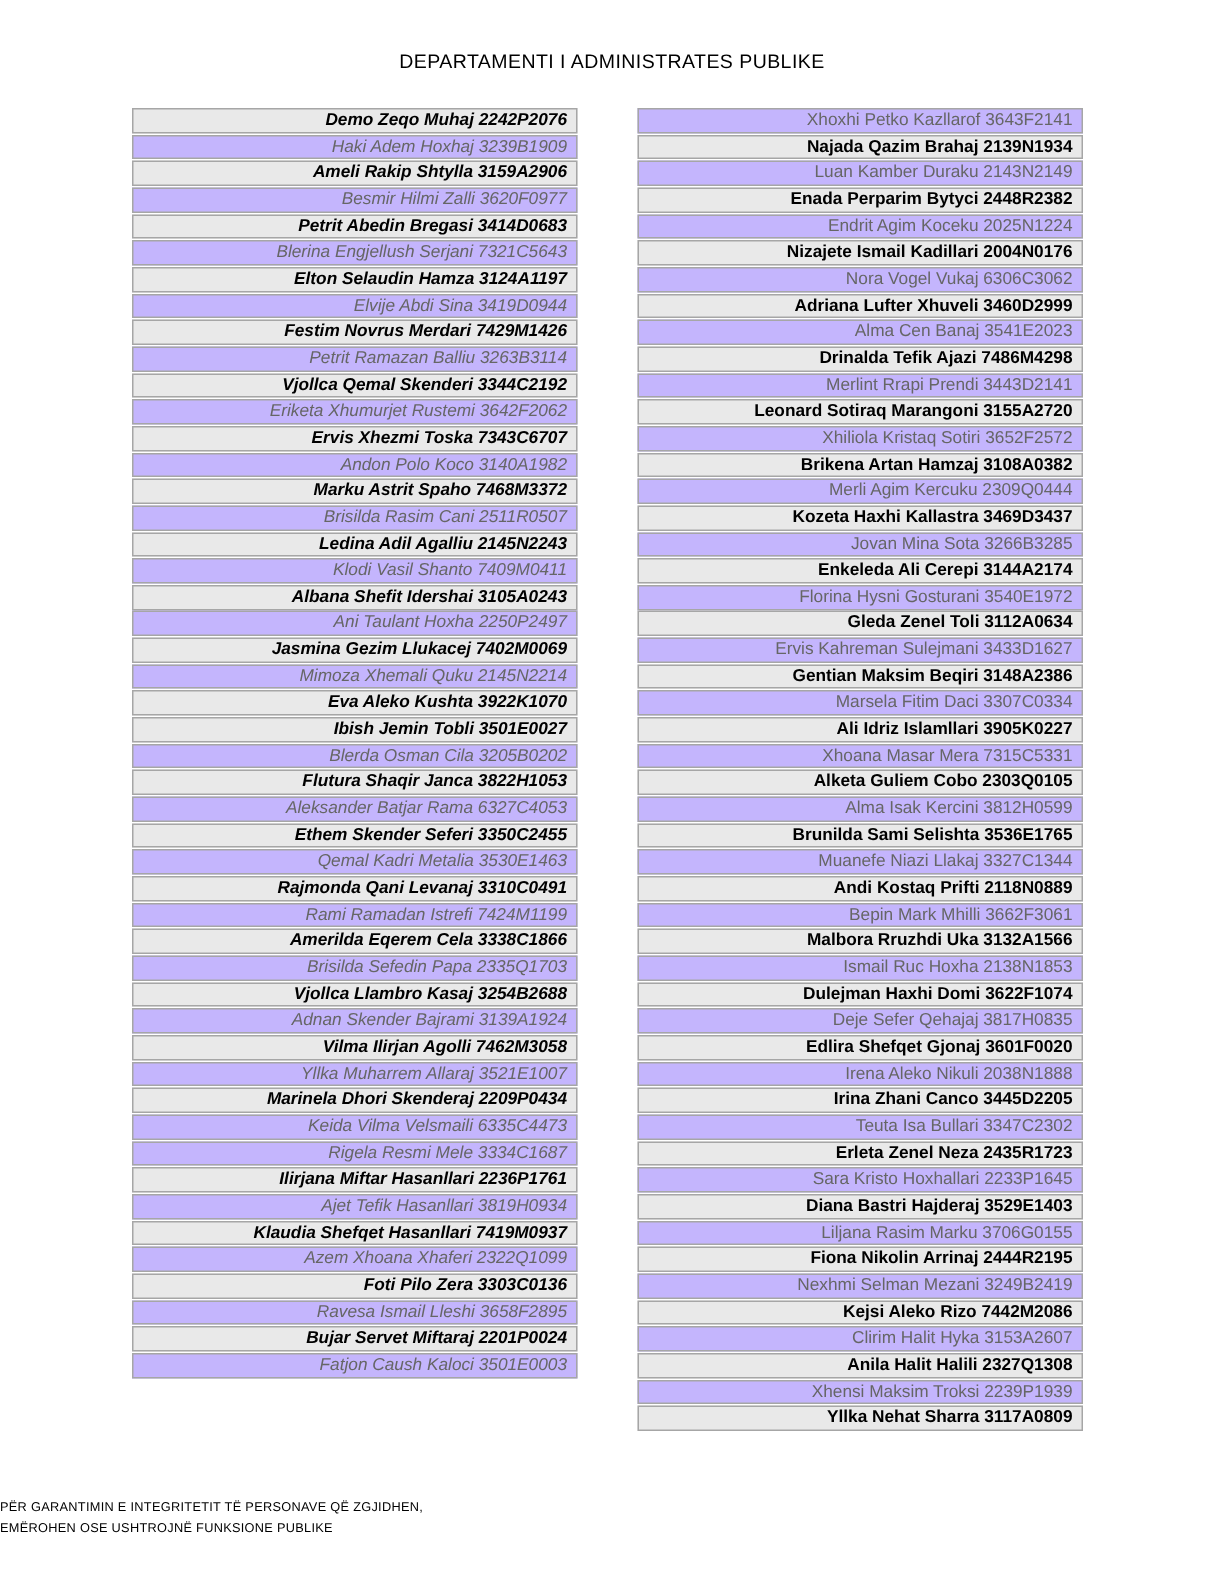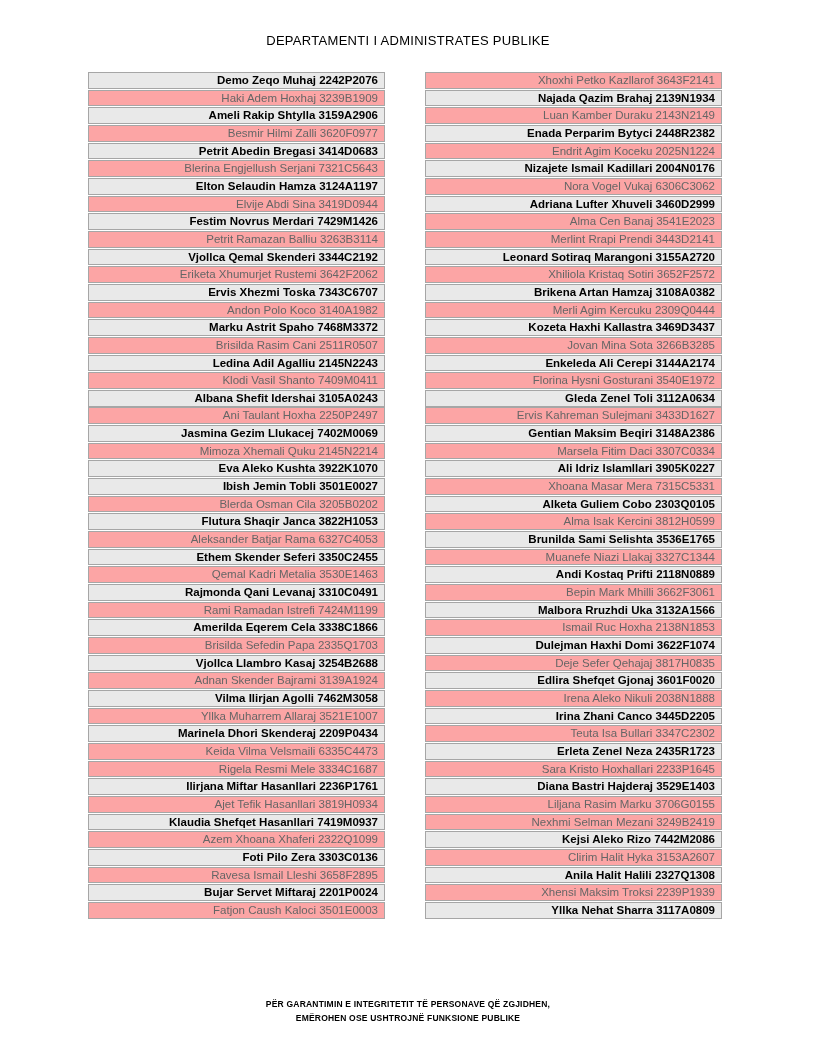--- a/index.html
+++ b/index.html
@@ -20,52 +20,51 @@
     font-size: 13px;
     font-weight: 500;
     letter-spacing: 0.3px;
     color: #000000;
   }
   .list-column {
     position: absolute;
     top: 72px;
     width: 297px;
   }
-  .col-left  { left: 88px; }
+  .col-left  { left: 88px; font-style: italic; }
   .col-right { left: 425px; }
   .row {
     box-sizing: border-box;
     height: 16.7px;
     margin-bottom: 0.98px;
     border: 1px solid #a6a6a6;
     text-align: right;
     padding-right: 6px;
     font-size: 11.5px;
     line-height: 14.7px;
     white-space: nowrap;
     overflow: hidden;
   }
   .row.shaded {
     background: #e9e9e9;
     color: #000000;
     font-weight: 600;
   }
   .row.plain {
-    background: #fca5a5;
+    background: #c4b5fd;
     color: #666666;
     font-weight: 400;
   }
   .footer {
     position: absolute;
     top: 997px;
     left: 0;
     right: 0;
-    text-align: center;
     font-size: 8.5px;
-    font-weight: 700;
+    font-weight: 400;
     line-height: 14px;
     color: #000000;
     letter-spacing: 0.2px;
   }
 </style>
 </head>
 <body>
 
 <div class="page">
   <div class="title">DEPARTAMENTI I ADMINISTRATES PUBLIKE</div>
@@ -124,20 +123,21 @@
   <div class="list-column col-right">
       <div class="row plain">Xhoxhi Petko Kazllarof 3643F2141</div>
       <div class="row shaded">Najada Qazim Brahaj 2139N1934</div>
       <div class="row plain">Luan Kamber Duraku 2143N2149</div>
       <div class="row shaded">Enada Perparim Bytyci 2448R2382</div>
       <div class="row plain">Endrit Agim Koceku 2025N1224</div>
       <div class="row shaded">Nizajete Ismail Kadillari 2004N0176</div>
       <div class="row plain">Nora Vogel Vukaj 6306C3062</div>
       <div class="row shaded">Adriana Lufter Xhuveli 3460D2999</div>
       <div class="row plain">Alma Cen Banaj 3541E2023</div>
+      <div class="row shaded">Drinalda Tefik Ajazi 7486M4298</div>
       <div class="row plain">Merlint Rrapi Prendi 3443D2141</div>
       <div class="row shaded">Leonard Sotiraq Marangoni 3155A2720</div>
       <div class="row plain">Xhiliola Kristaq Sotiri 3652F2572</div>
       <div class="row shaded">Brikena Artan Hamzaj 3108A0382</div>
       <div class="row plain">Merli Agim Kercuku 2309Q0444</div>
       <div class="row shaded">Kozeta Haxhi Kallastra 3469D3437</div>
       <div class="row plain">Jovan Mina Sota 3266B3285</div>
       <div class="row shaded">Enkeleda Ali Cerepi 3144A2174</div>
       <div class="row plain">Florina Hysni Gosturani 3540E1972</div>
       <div class="row shaded">Gleda Zenel Toli 3112A0634</div>
@@ -157,20 +157,21 @@
       <div class="row shaded">Dulejman Haxhi Domi 3622F1074</div>
       <div class="row plain">Deje Sefer Qehajaj 3817H0835</div>
       <div class="row shaded">Edlira Shefqet Gjonaj 3601F0020</div>
       <div class="row plain">Irena Aleko Nikuli 2038N1888</div>
       <div class="row shaded">Irina Zhani Canco 3445D2205</div>
       <div class="row plain">Teuta Isa Bullari 3347C2302</div>
       <div class="row shaded">Erleta Zenel Neza 2435R1723</div>
       <div class="row plain">Sara Kristo Hoxhallari 2233P1645</div>
       <div class="row shaded">Diana Bastri Hajderaj 3529E1403</div>
       <div class="row plain">Liljana Rasim Marku 3706G0155</div>
+      <div class="row shaded">Fiona Nikolin Arrinaj 2444R2195</div>
       <div class="row plain">Nexhmi Selman Mezani 3249B2419</div>
       <div class="row shaded">Kejsi Aleko Rizo 7442M2086</div>
       <div class="row plain">Clirim Halit Hyka 3153A2607</div>
       <div class="row shaded">Anila Halit Halili 2327Q1308</div>
       <div class="row plain">Xhensi Maksim Troksi 2239P1939</div>
       <div class="row shaded">Yllka Nehat Sharra 3117A0809</div>
     </div>
 
   <div class="footer">
     <div>PËR GARANTIMIN E INTEGRITETIT TË PERSONAVE QË ZGJIDHEN,</div>

